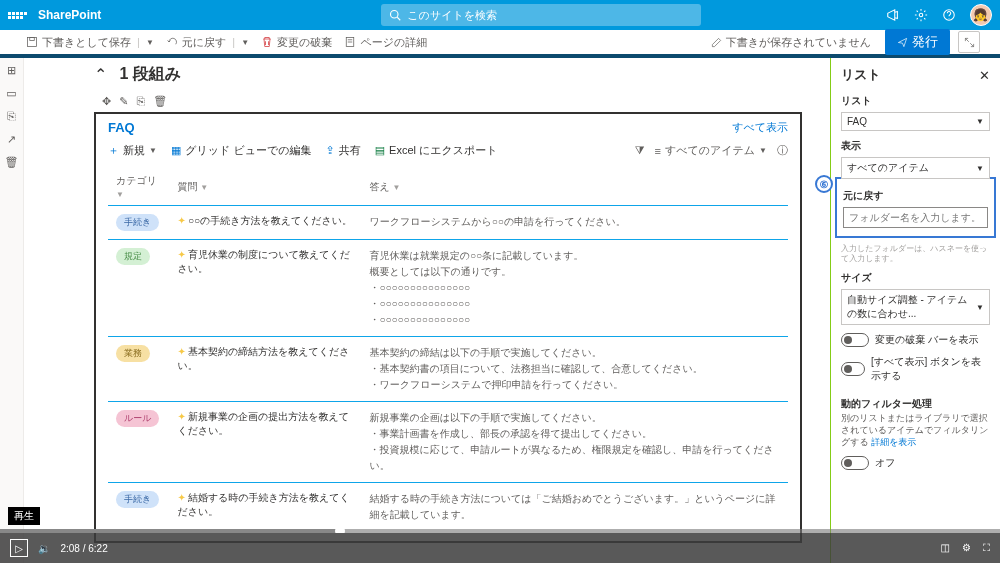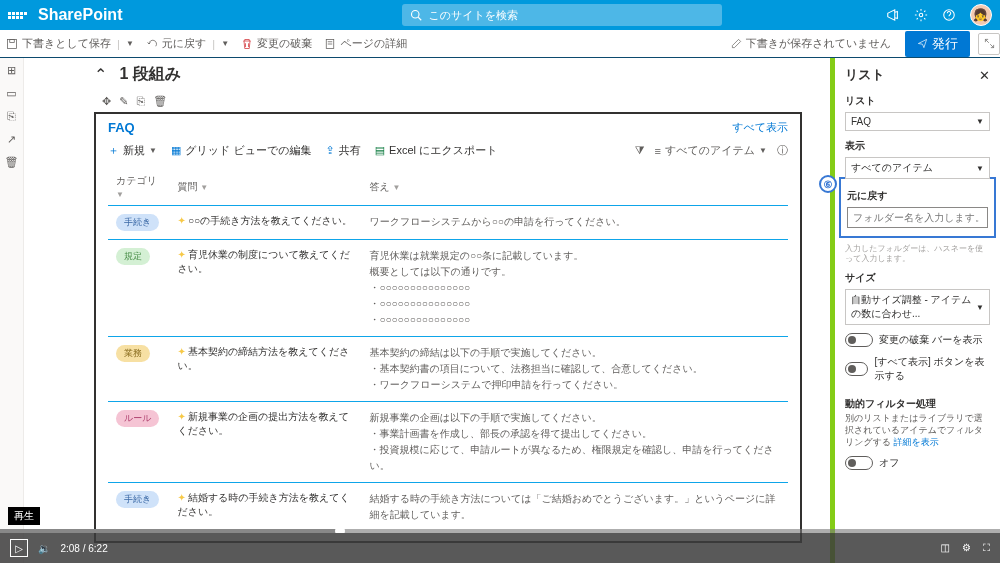--- a/index.html
+++ b/index.html
@@ -2,28 +2,28 @@
 <html><head>
 <meta charset="utf-8">
 <style>
 * { margin: 0; padding: 0; box-sizing: border-box; font-family: "Segoe UI", -apple-system, sans-serif; }
 body { width: 1000px; height: 563px; overflow: hidden; background: #fff; font-size: 11px; color: #323130; position: relative; }
 
 
 .topbar { height: 30px; background: #0099dd; display: flex; align-items: center; color: #fff; padding: 0 8px; }
 .waffle { width: 20px; display: flex; flex-wrap: wrap; gap: 1px; margin-right: 10px; }
 .waffle span { width: 3px; height: 3px; background: #fff; }
-.topbar-title { font-weight: 600; font-size: 16px; }
+.topbar-title { font-weight: 600; font-size: 12px; }
 .search-box { margin-left: 280px; background: rgba(255,255,255,0.3); border-radius: 3px; height: 22px; width: 320px; display: flex; align-items: center; padding: 0 8px; color: #fff; }
 .search-box svg { margin-right: 6px; }
 .topbar-right { margin-left: auto; display: flex; align-items: center; gap: 14px; }
 .avatar { width: 22px; height: 22px; border-radius: 50%; background: #f2c9b0; border: 1px solid #fff; display: flex; align-items: center; justify-content: center; font-size: 12px; }
 
 
-.cmdbar { height: 28px; border-bottom: 1px solid #0c4a6e; display: flex; align-items: center; padding: 0 0; font-size: 11px; }
+.cmdbar { height: 28px; border-bottom: 4px solid #0c4a6e; display: flex; align-items: center; padding: 0 20px; font-size: 11px; }
 .cmd-item { display: flex; align-items: center; gap: 4px; padding: 0 6px; color: #605e5c; cursor: pointer; }
 .cmd-item svg { flex-shrink: 0; }
 .cmd-divider { color: #c8c6c4; margin: 0 2px; }
 .cmd-right { margin-left: auto; display: flex; align-items: center; gap: 8px; }
 .publish-btn { background: #0078d4; color: #fff; padding: 4px 12px; border-radius: 2px; font-size: 13px; display: flex; align-items: center; gap: 4px; }
 .icon-btn { width: 22px; height: 22px; display: flex; align-items: center; justify-content: center; border: 1px solid #c8c6c4; border-radius: 2px; }
 
 
 .main { display: flex; height: calc(100% - 58px); }
 .left-rail { width: 24px; background: #faf9f8; border-right: 1px solid #edebe9; display: flex; flex-direction: column; align-items: center; padding-top: 6px; gap: 10px; color: #605e5c; }
@@ -52,21 +52,21 @@
 td { padding: 8px; vertical-align: top; border-top: 1px solid #0ea5e9; }
 .badge { display: inline-block; padding: 2px 8px; border-radius: 9px; font-size: 9px; color: #fff; }
 .badge.b1 { background: #6ba3e8; color: #3a68a5; background: #cfe2f9; }
 .badge.b2 { background: #d4f0d4; color: #428a42; }
 .badge.b3 { background: #f7e0a3; color: #8a6d1f; }
 .badge.b4 { background: #f5c4d4; color: #ad3e6c; }
 .star { color: #f7c948; margin-right: 2px; }
 .answer { color: #605e5c; line-height: 1.6; }
 
 
-.rpanel { width: 170px; border-left: 5px solid #84cc16; padding: 8px 10px; font-size: 11px; position: relative; }
+.rpanel { width: 170px; border-left: 1px solid #84cc16; padding: 8px 10px; font-size: 11px; position: relative; }
 .rpanel h3 { font-size: 13px; font-weight: 600; margin-bottom: 10px; display: flex; justify-content: space-between; align-items: center; }
 .rp-label { font-weight: 600; font-size: 10px; margin: 8px 0 4px; }
 .rp-select { width: 100%; border: 1px solid #c8c6c4; padding: 3px 5px; font-size: 10px; background: #fff; display: flex; justify-content: space-between; align-items: center; }
 .rp-input { width: 100%; border: 1px solid #8a8886; padding: 4px 5px; font-size: 10px; color: #a19f9d; }
 .rp-highlight { border: 2px solid #3878d4; padding: 4px 6px 8px; margin-left: -6px; margin-right: -6px; position: relative; }
 .callout-num { position: absolute; left: -22px; top: -4px; width: 18px; height: 18px; border: 2px solid #3878d4; border-radius: 50%; display: flex; align-items: center; justify-content: center; font-size: 10px; background: #fff; color: #3878d4; font-weight: 600; }
 .rp-hint { font-size: 8px; color: #a19f9d; margin-top: 6px; line-height: 1.2; }
 .toggle-row { display: flex; align-items: center; gap: 6px; margin: 8px 0; font-size: 10px; }
 .toggle { width: 28px; height: 14px; border: 1px solid #605e5c; border-radius: 8px; position: relative; }
 .toggle::after { content: ''; position: absolute; width: 8px; height: 8px; background: #605e5c; border-radius: 50%; top: 2px; left: 2px; }

